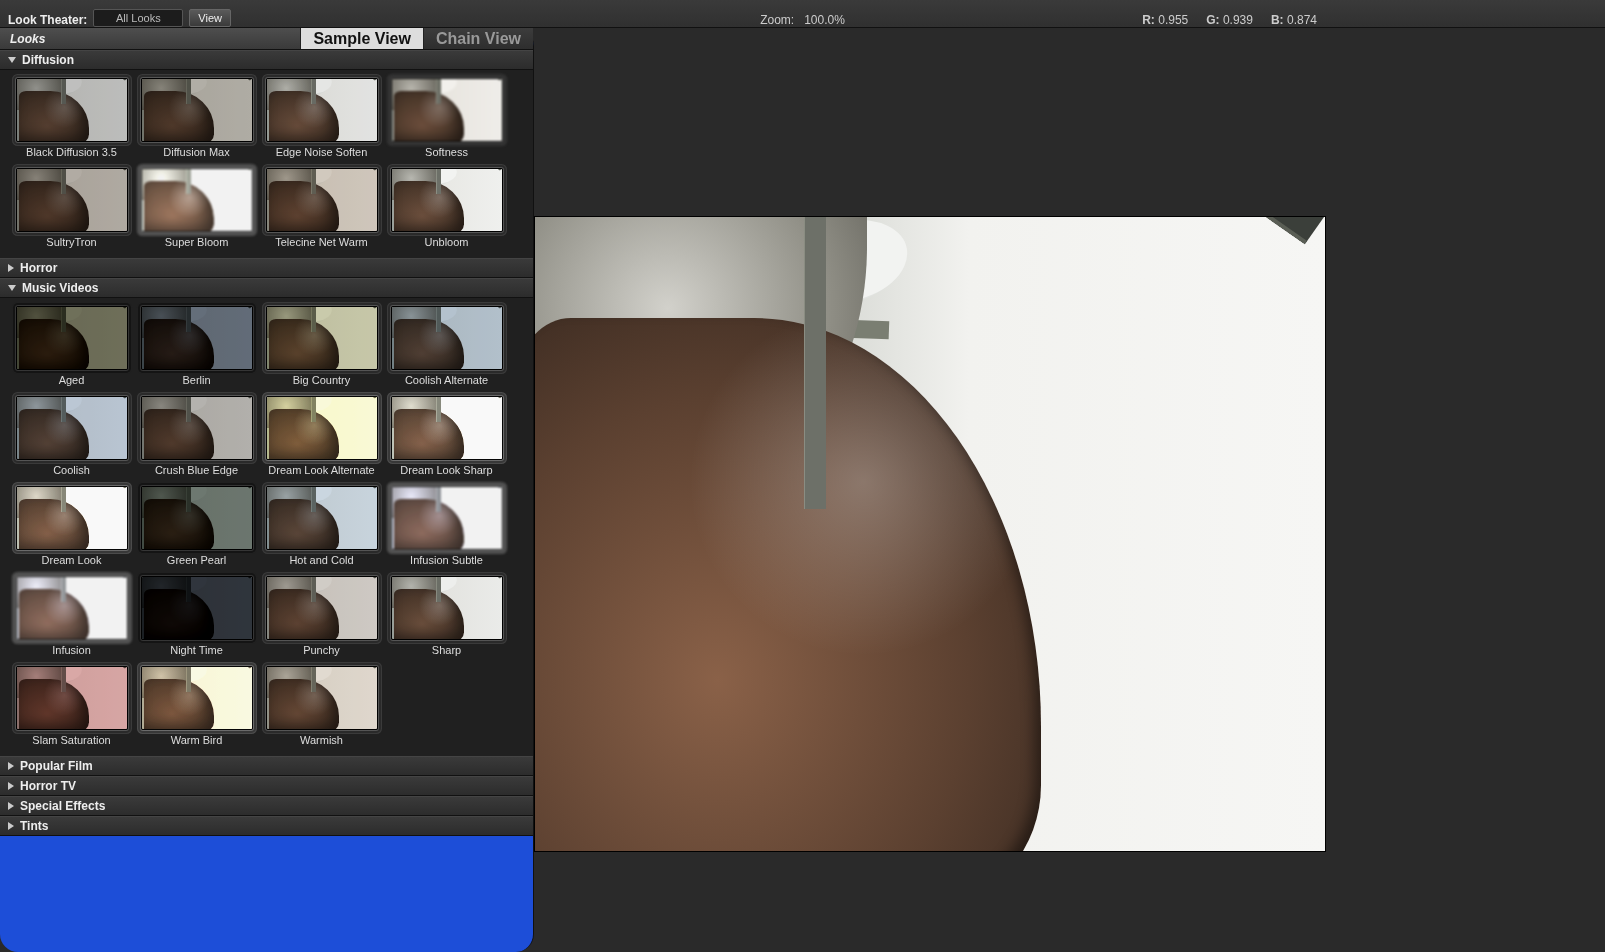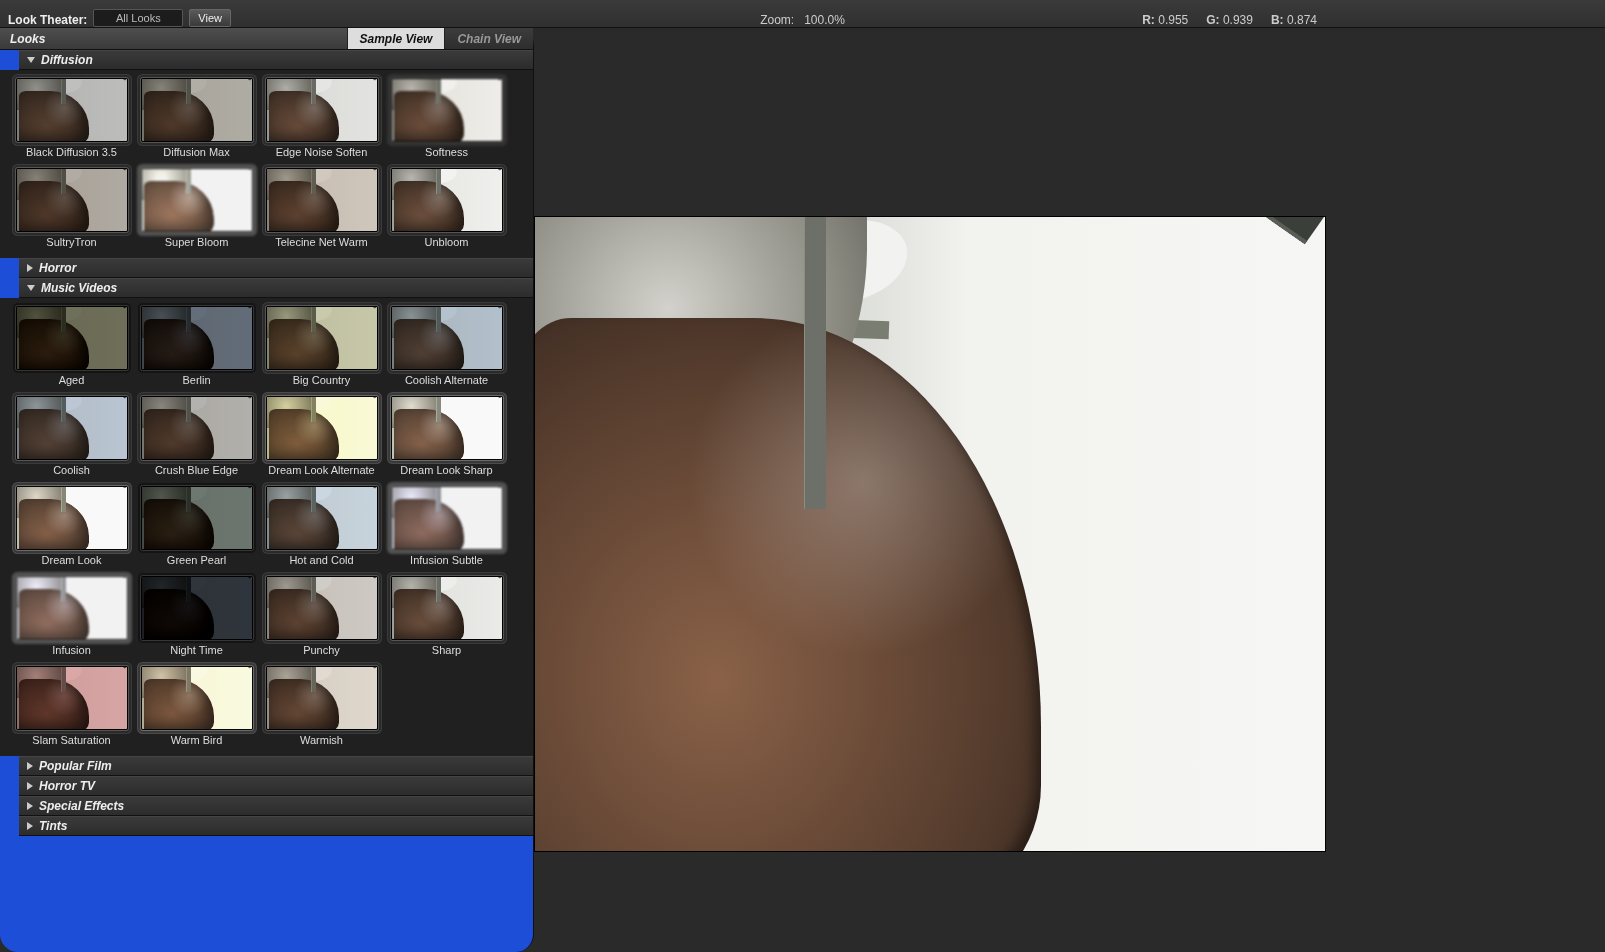--- a/index.html
+++ b/index.html
@@ -73,23 +73,22 @@
     font-style: italic;
     font-weight: bold;
     color:#eee;
     padding-left:10px;
     flex:1;
   }
   .tab {
     padding:0 12px;
     height:100%;
     display:flex;align-items:center;
-    font-style: italic;
     font-weight:bold;
-    font-size:12px;
+    font-size:16px;
     border-left:1px solid #222;
     cursor:pointer;
   }
   .tab.active { background:#ddd; color:#111; }
   .tab:not(.active){ color:#999; background: linear-gradient(#3c3c3c,#2e2e2e);}
   .scroll-area {
     flex:1;
     overflow-y:auto;
     overflow-x:hidden;
     position:relative;
@@ -100,25 +99,23 @@
 
   .category {
     background: linear-gradient(#3a3a3a,#2c2c2c);
     border-top:1px solid #444;
     border-bottom:1px solid #111;
     padding:2px 8px;
     display:flex;
     align-items:center;
     gap:6px;
     cursor:pointer;
-    font-style: italic;
     font-weight:bold;
     color:#eee;
     font-size:12px;
-    margin-left:19px;
   }
   .tri { width:0;height:0;display:inline-block; }
   .tri.closed { border-left:6px solid #ccc; border-top:4px solid transparent; border-bottom:4px solid transparent;}
   .tri.open { border-top:6px solid #ccc; border-left:4px solid transparent; border-right:4px solid transparent;}
 
   .grid {
     display:flex;
     flex-wrap:wrap;
     gap:10px 10px;
     padding:8px 10px 10px 14px;

